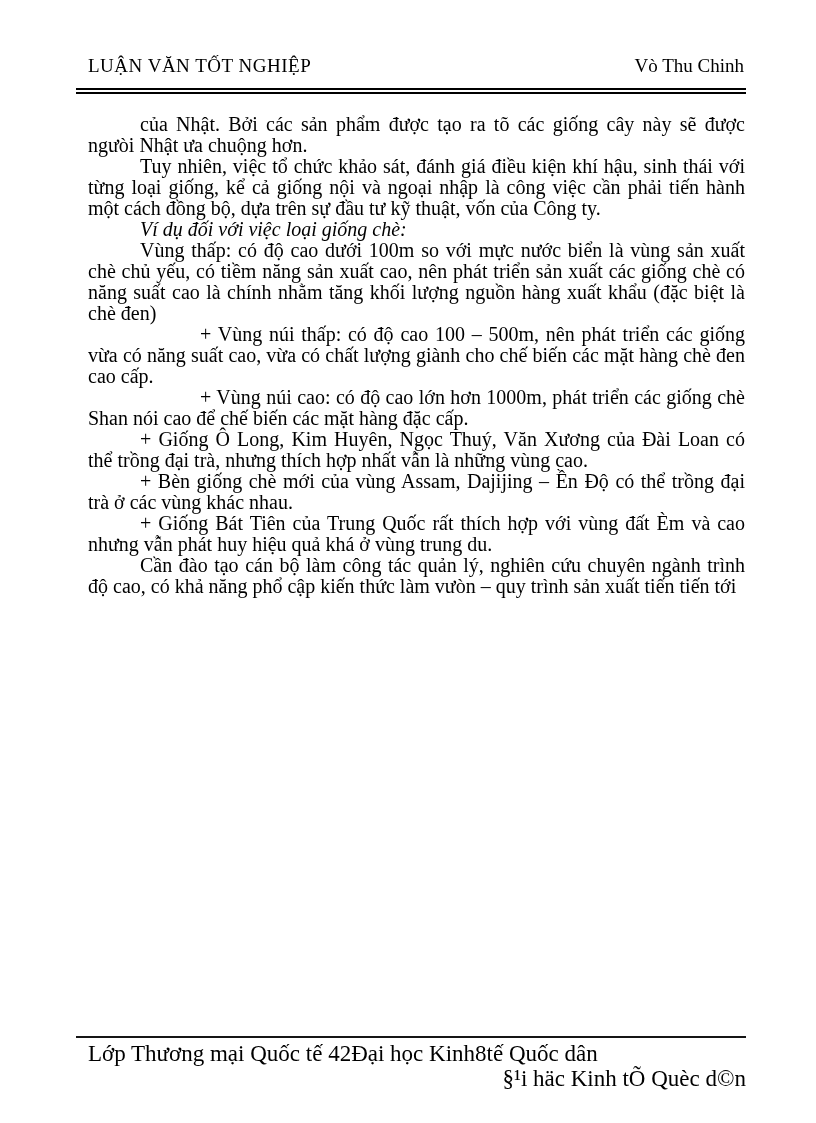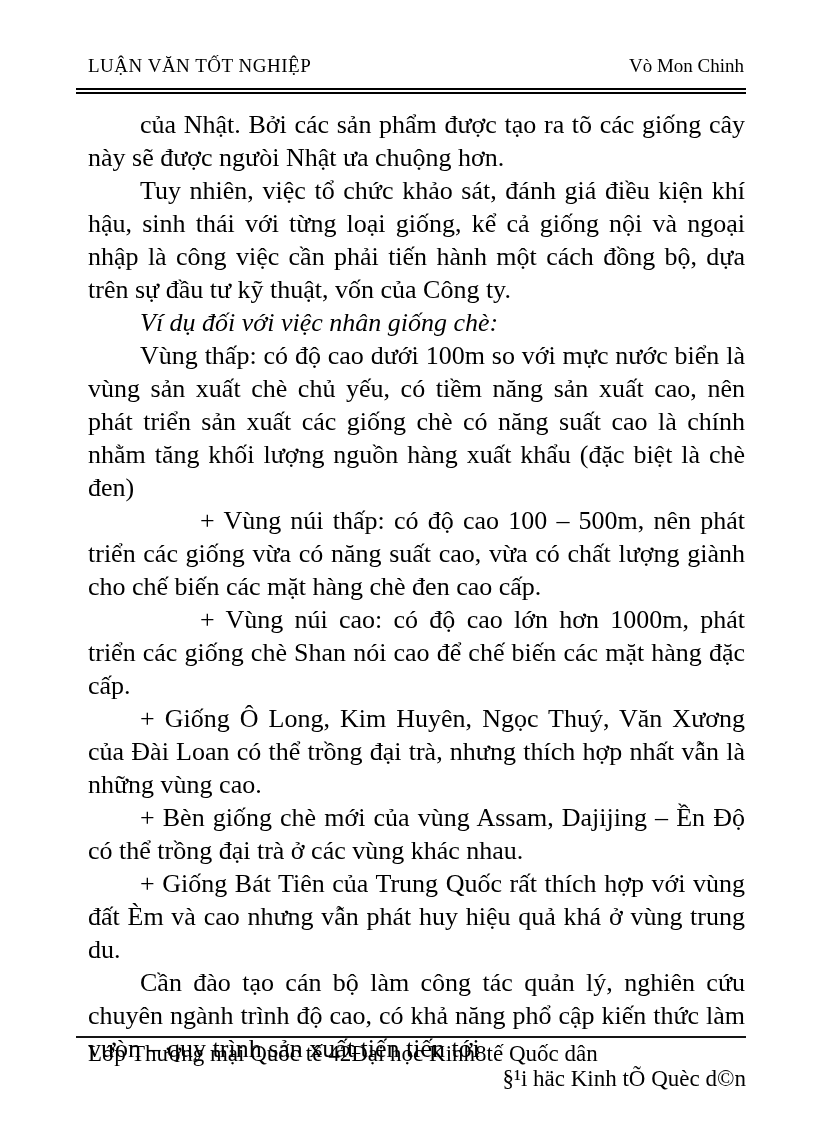--- a/index.html
+++ b/index.html
@@ -21,23 +21,23 @@
     border-bottom: 6px double #000000;
     display: flex;
     justify-content: space-between;
     align-items: baseline;
     font-size: 19px;
     line-height: 23px;
   }
   .header .left { letter-spacing: 0.5px; }
   
   .content {
-    padding: 14px 71px 0 88px;
-    font-size: 26px;
-    line-height: 33px;
+    padding: 20px 71px 0 88px;
+    font-size: 20px;
+    line-height: 21px;
     text-align: justify;
   }
   .content p { margin: 0; }
   .para        { text-indent: 52px; margin-top: 9px; }
   .para.first  { margin-top: 0; }
   .italic-line { text-indent: 52px; margin-top: 11px; font-style: italic; }
   .sub         { text-indent: 112px; margin-top: 0; }
   .item        { text-indent: 52px; margin-top: 0; }
   
   .footer {
@@ -63,27 +63,27 @@
     opacity: 0.65;
   }
 </style>
 </head>
 <body>
 
 <div class="page">
 
   <div class="header">
     <span class="left">LUẬN VĂN TỐT NGHIỆP</span>
-    <span class="right">Vò Mon Chinh</span>
+    <span class="right">Vò Thu Chinh</span>
   </div>
 
   <div class="content">
     <p class="para first">của Nhật. Bởi các sản phẩm được tạo ra tõ các giống cây này sẽ được ngưòi Nhật ưa chuộng hơn.</p>
     <p class="para">Tuy nhiên, việc tổ chức khảo sát, đánh giá điều kiện khí hậu, sinh thái với từng loại giống, kể cả giống nội và ngoại nhập là công việc cần phải tiến hành một cách đồng bộ, dựa trên sự đầu tư kỹ thuật, vốn của Công ty.</p>
-    <p class="italic-line">Ví dụ đối với việc nhân giống chè:</p>
+    <p class="italic-line">Ví dụ đối với việc loại giống chè:</p>
     <p class="para">Vùng thấp: có độ cao dưới 100m so với mực nước biển là vùng sản xuất chè chủ yếu, có tiềm năng sản xuất cao, nên phát triển sản xuất các giống chè có năng suất cao là chính nhằm tăng khối lượng nguồn hàng xuất khẩu (đặc biệt là chè đen)</p>
     <p class="sub">+ Vùng núi thấp: có độ cao 100 – 500m, nên phát triển các giống vừa có năng suất cao, vừa có chất lượng giành cho chế biến các mặt hàng chè đen cao cấp.</p>
     <p class="sub">+ Vùng núi cao: có độ cao lớn hơn 1000m, phát triển các giống chè Shan nói cao để chế biến các mặt hàng đặc cấp.</p>
     <p class="item">+ Giống Ô Long, Kim Huyên, Ngọc Thuý, Văn Xương của Đài Loan có thể trồng đại trà, nhưng thích hợp nhất vẫn là những vùng cao.</p>
     <p class="item">+ Bèn giống chè mới của vùng Assam, Dajijing – Ền Độ có thể trồng đại trà ở các vùng khác nhau.</p>
     <p class="item">+ Giống Bát Tiên của Trung Quốc rất thích hợp với vùng đất Èm và cao nhưng vẫn phát huy hiệu quả khá ở vùng trung du.</p>
     <p class="para">Cần đào tạo cán bộ làm công tác quản lý, nghiên cứu chuyên ngành trình độ cao, có khả năng phổ cập kiến thức làm vưòn – quy trình sản xuất tiến tiến tới</p>
   </div>
 
   <div class="footer">

